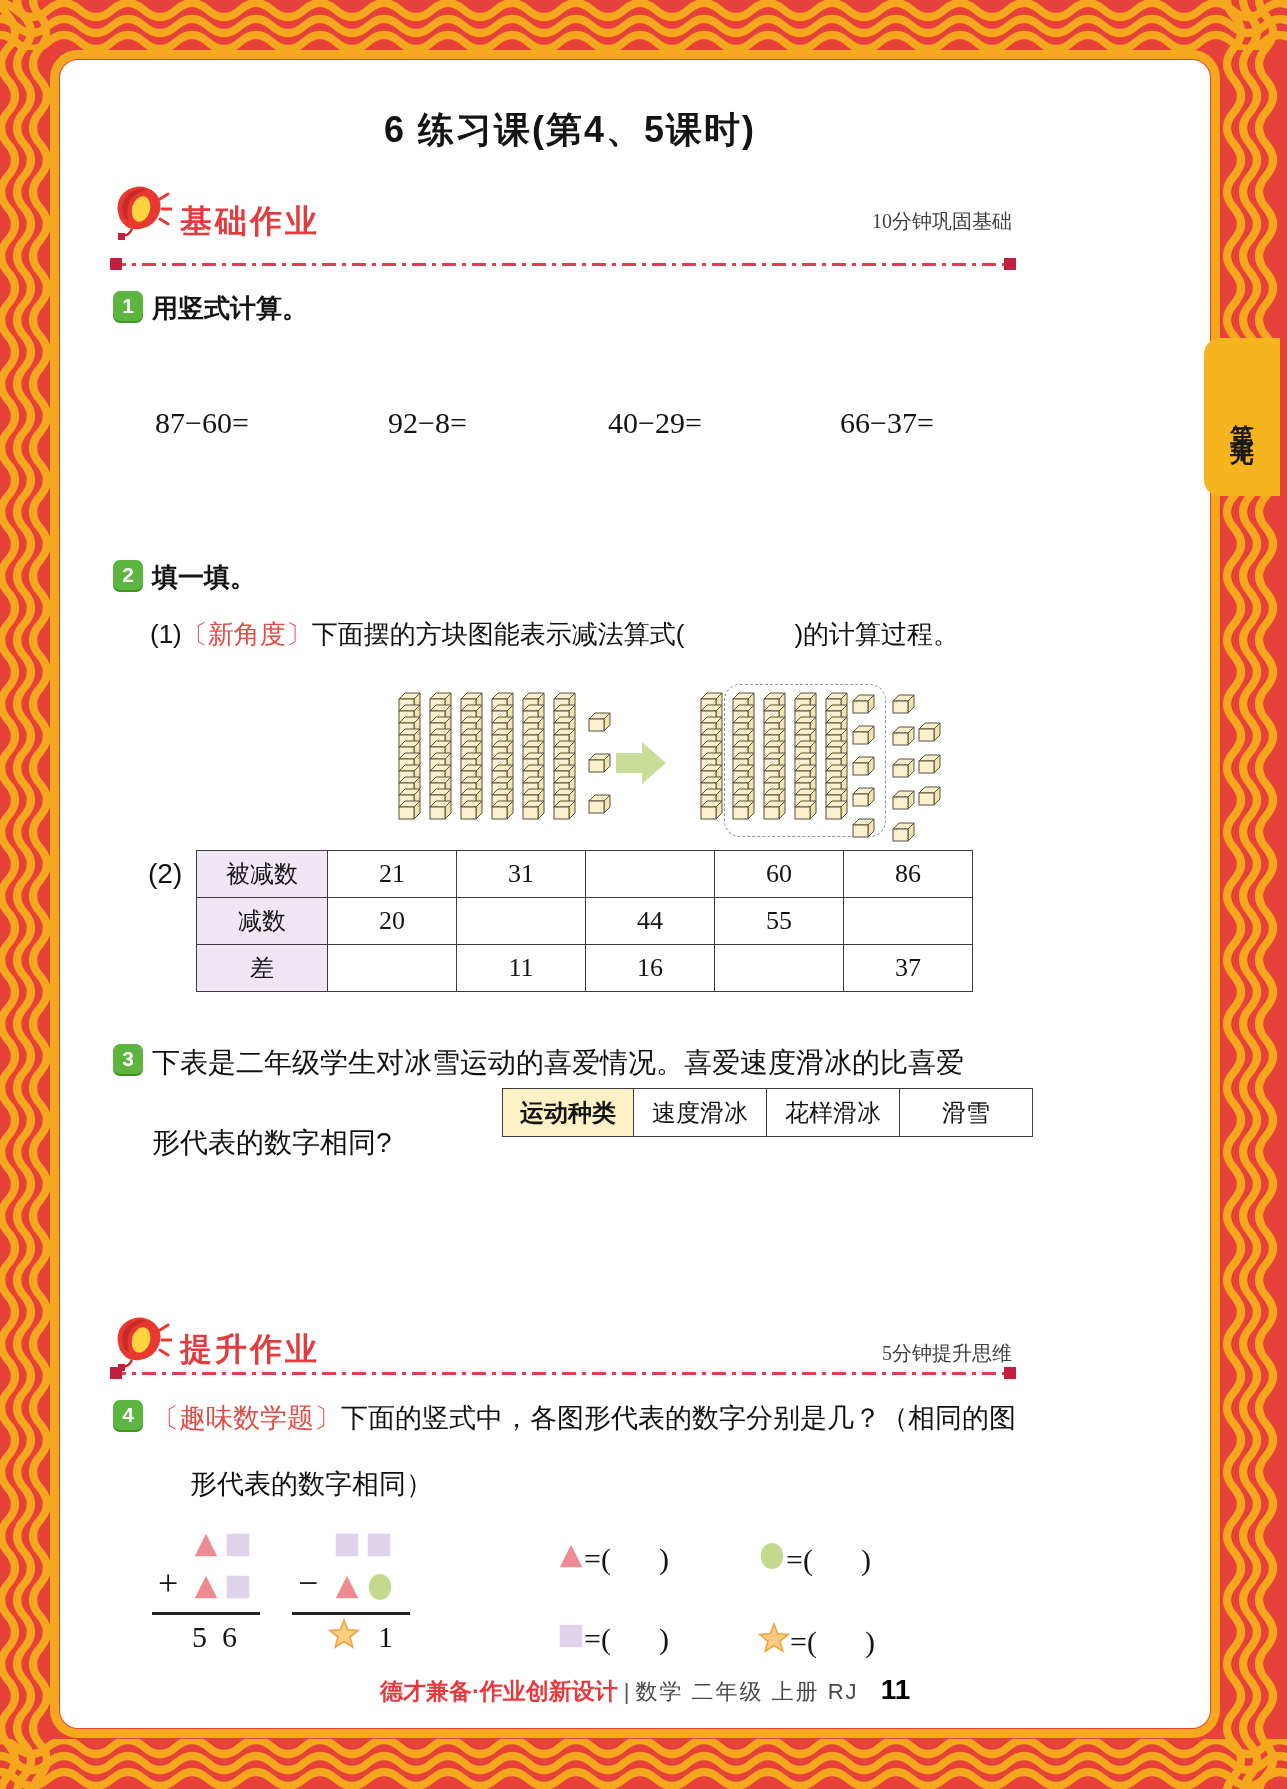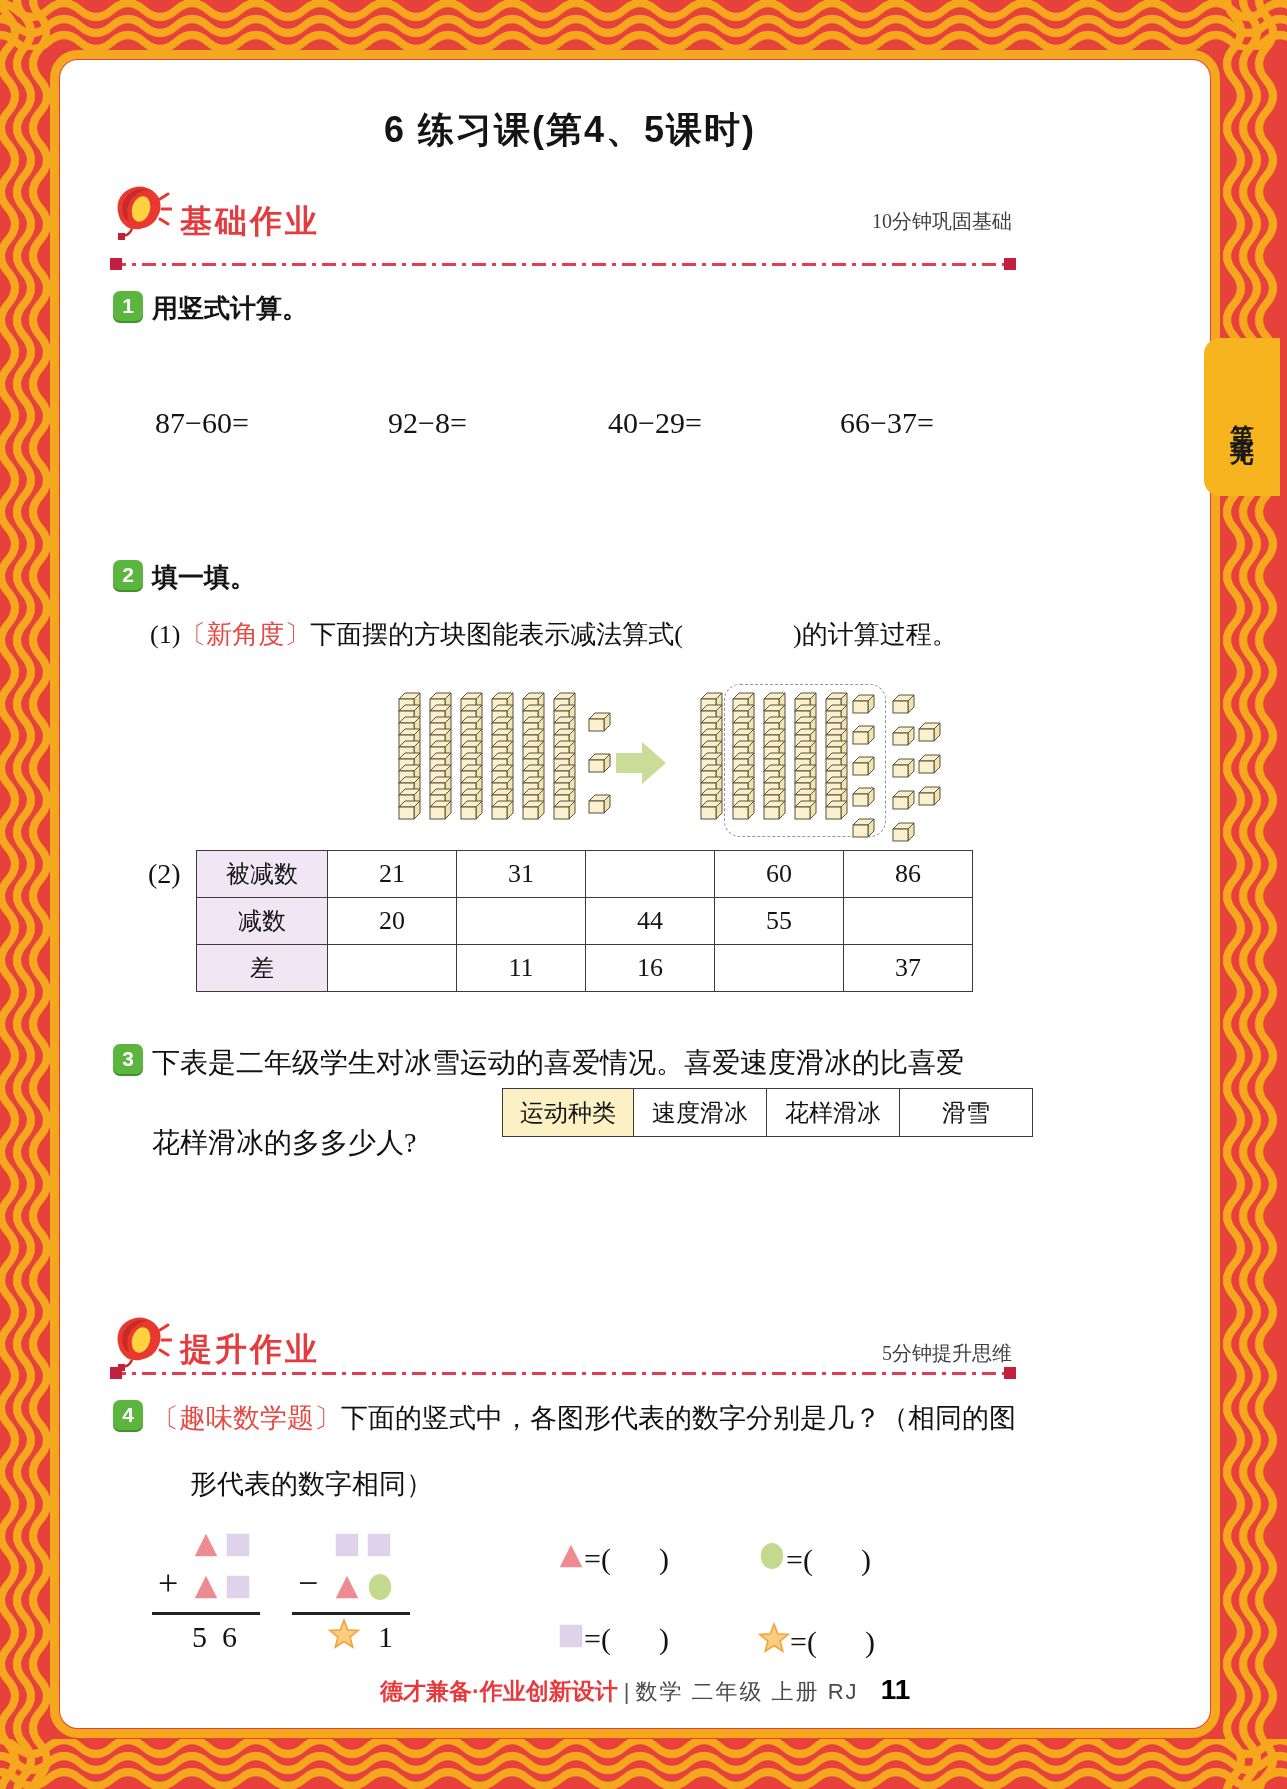--- a/index.html
+++ b/index.html
@@ -17,34 +17,34 @@
   .sec-title{font-size:32px;font-weight:900;color:#E33B3E;letter-spacing:3px;}
   .time-note{font-family:"Liberation Serif",serif;font-size:20px;color:#3f3f3f;}
   .dashline{height:3px;background:repeating-linear-gradient(90deg,#E23B52 0 14px,transparent 14px 20px,#E23B52 20px 24px,transparent 24px 30px);}
   .dashline::before,.dashline::after{content:"";position:absolute;top:-5px;width:12px;height:12px;background:#C51F3F;}
   .dashline::before{left:-2px;}
   .dashline::after{right:-2px;}
   
   .badge{width:30px;height:30px;background:#5BB53F;border-radius:7px;color:#fff;font-size:21px;font-weight:900;
          display:flex;align-items:center;justify-content:center;box-shadow:0 2px 0 #3E9328;}
   .ptext{font-size:26px;font-weight:800;}
-  .kai{font-family:Liberation Serif, serif;font-size:27px;color:#111;}
+  .kai{font-family:Liberation Sans, sans-serif;font-size:27px;color:#111;}
   .red-tag{color:#E34A44;}
   .equation{font-family:"Liberation Serif",serif;font-size:30px;margin-top:48px;}
   
   #unit-tab{left:1204px;top:338px;width:76px;height:158px;background:#F6B41F;border-radius:16px 0 0 16px;
             display:flex;align-items:center;justify-content:center;}
   #unit-tab span{writing-mode:vertical-rl;font-size:24px;font-weight:900;letter-spacing:6px;color:#1a1a1a;}
   
   table{border-collapse:collapse;}
   td{border:1.6px solid #3b3b3b;text-align:center;vertical-align:middle;font-family:"Liberation Serif",serif;}
   .tbl2 td{width:126px;height:44px;font-size:26px;}
   .tbl2 td.hd{width:128px;background:#F0E6F4;font-size:24px;}
   .tbl3 td{width:130px;height:45px;font-size:26px;}
-  .tbl3 td.hd{width:128px;background:#FCF0C5;font-size:24px;}
+  .tbl3 td.hd{width:128px;background:#FCF0C5;font-size:24px;font-weight:bold;}
   
   #diagram{left:350px;top:682px;width:620px;height:160px;}
   .rodrow{display:flex;gap:8px;}
   .cubecol{display:flex;flex-direction:column;}
   #dash-box{position:absolute;left:374px;top:2px;width:162px;height:153px;border:1.6px dashed #8f95a6;border-radius:16px;box-sizing:border-box;}
   
   .opsign{font-family:"Liberation Serif",serif;font-size:36px;}
   .result-num{font-family:"Liberation Serif",serif;font-size:30px;}
   .hline{height:2.5px;background:#222;}
   .answer{display:flex;align-items:center;font-family:"Liberation Serif",serif;font-size:30px;}
@@ -595,21 +595,21 @@
       <td>11</td>
       <td>16</td>
       <td></td>
       <td>37</td>
     </tr>
   </tbody>
     </table>
 
   <div class="abs badge" style="left:113px;top:1044px">3</div>
   <div class="abs kai" style="left:152px;top:1044px;font-size:28px;white-space:nowrap">下表是二年级学生对冰雪运动的喜爱情况。喜爱速度滑冰的比喜爱</div>
-  <div class="abs kai" style="left:152px;top:1124px;font-size:28px">花样滑冰的多多少人?</div>
+  <div class="abs kai" style="left:152px;top:1124px;font-size:28px">形代表的数字相同?</div>
   <table class="abs tbl3" style="left:502px;top:1088px">
     <tbody>
         <tr>
       <td class="hd">运动种类</td>
       <td style="font-size:24px">速度滑冰</td>
       <td style="font-size:24px">花样滑冰</td>
       <td style="font-size:24px">滑雪</td>
     </tr>
   </tbody>
     </table>

